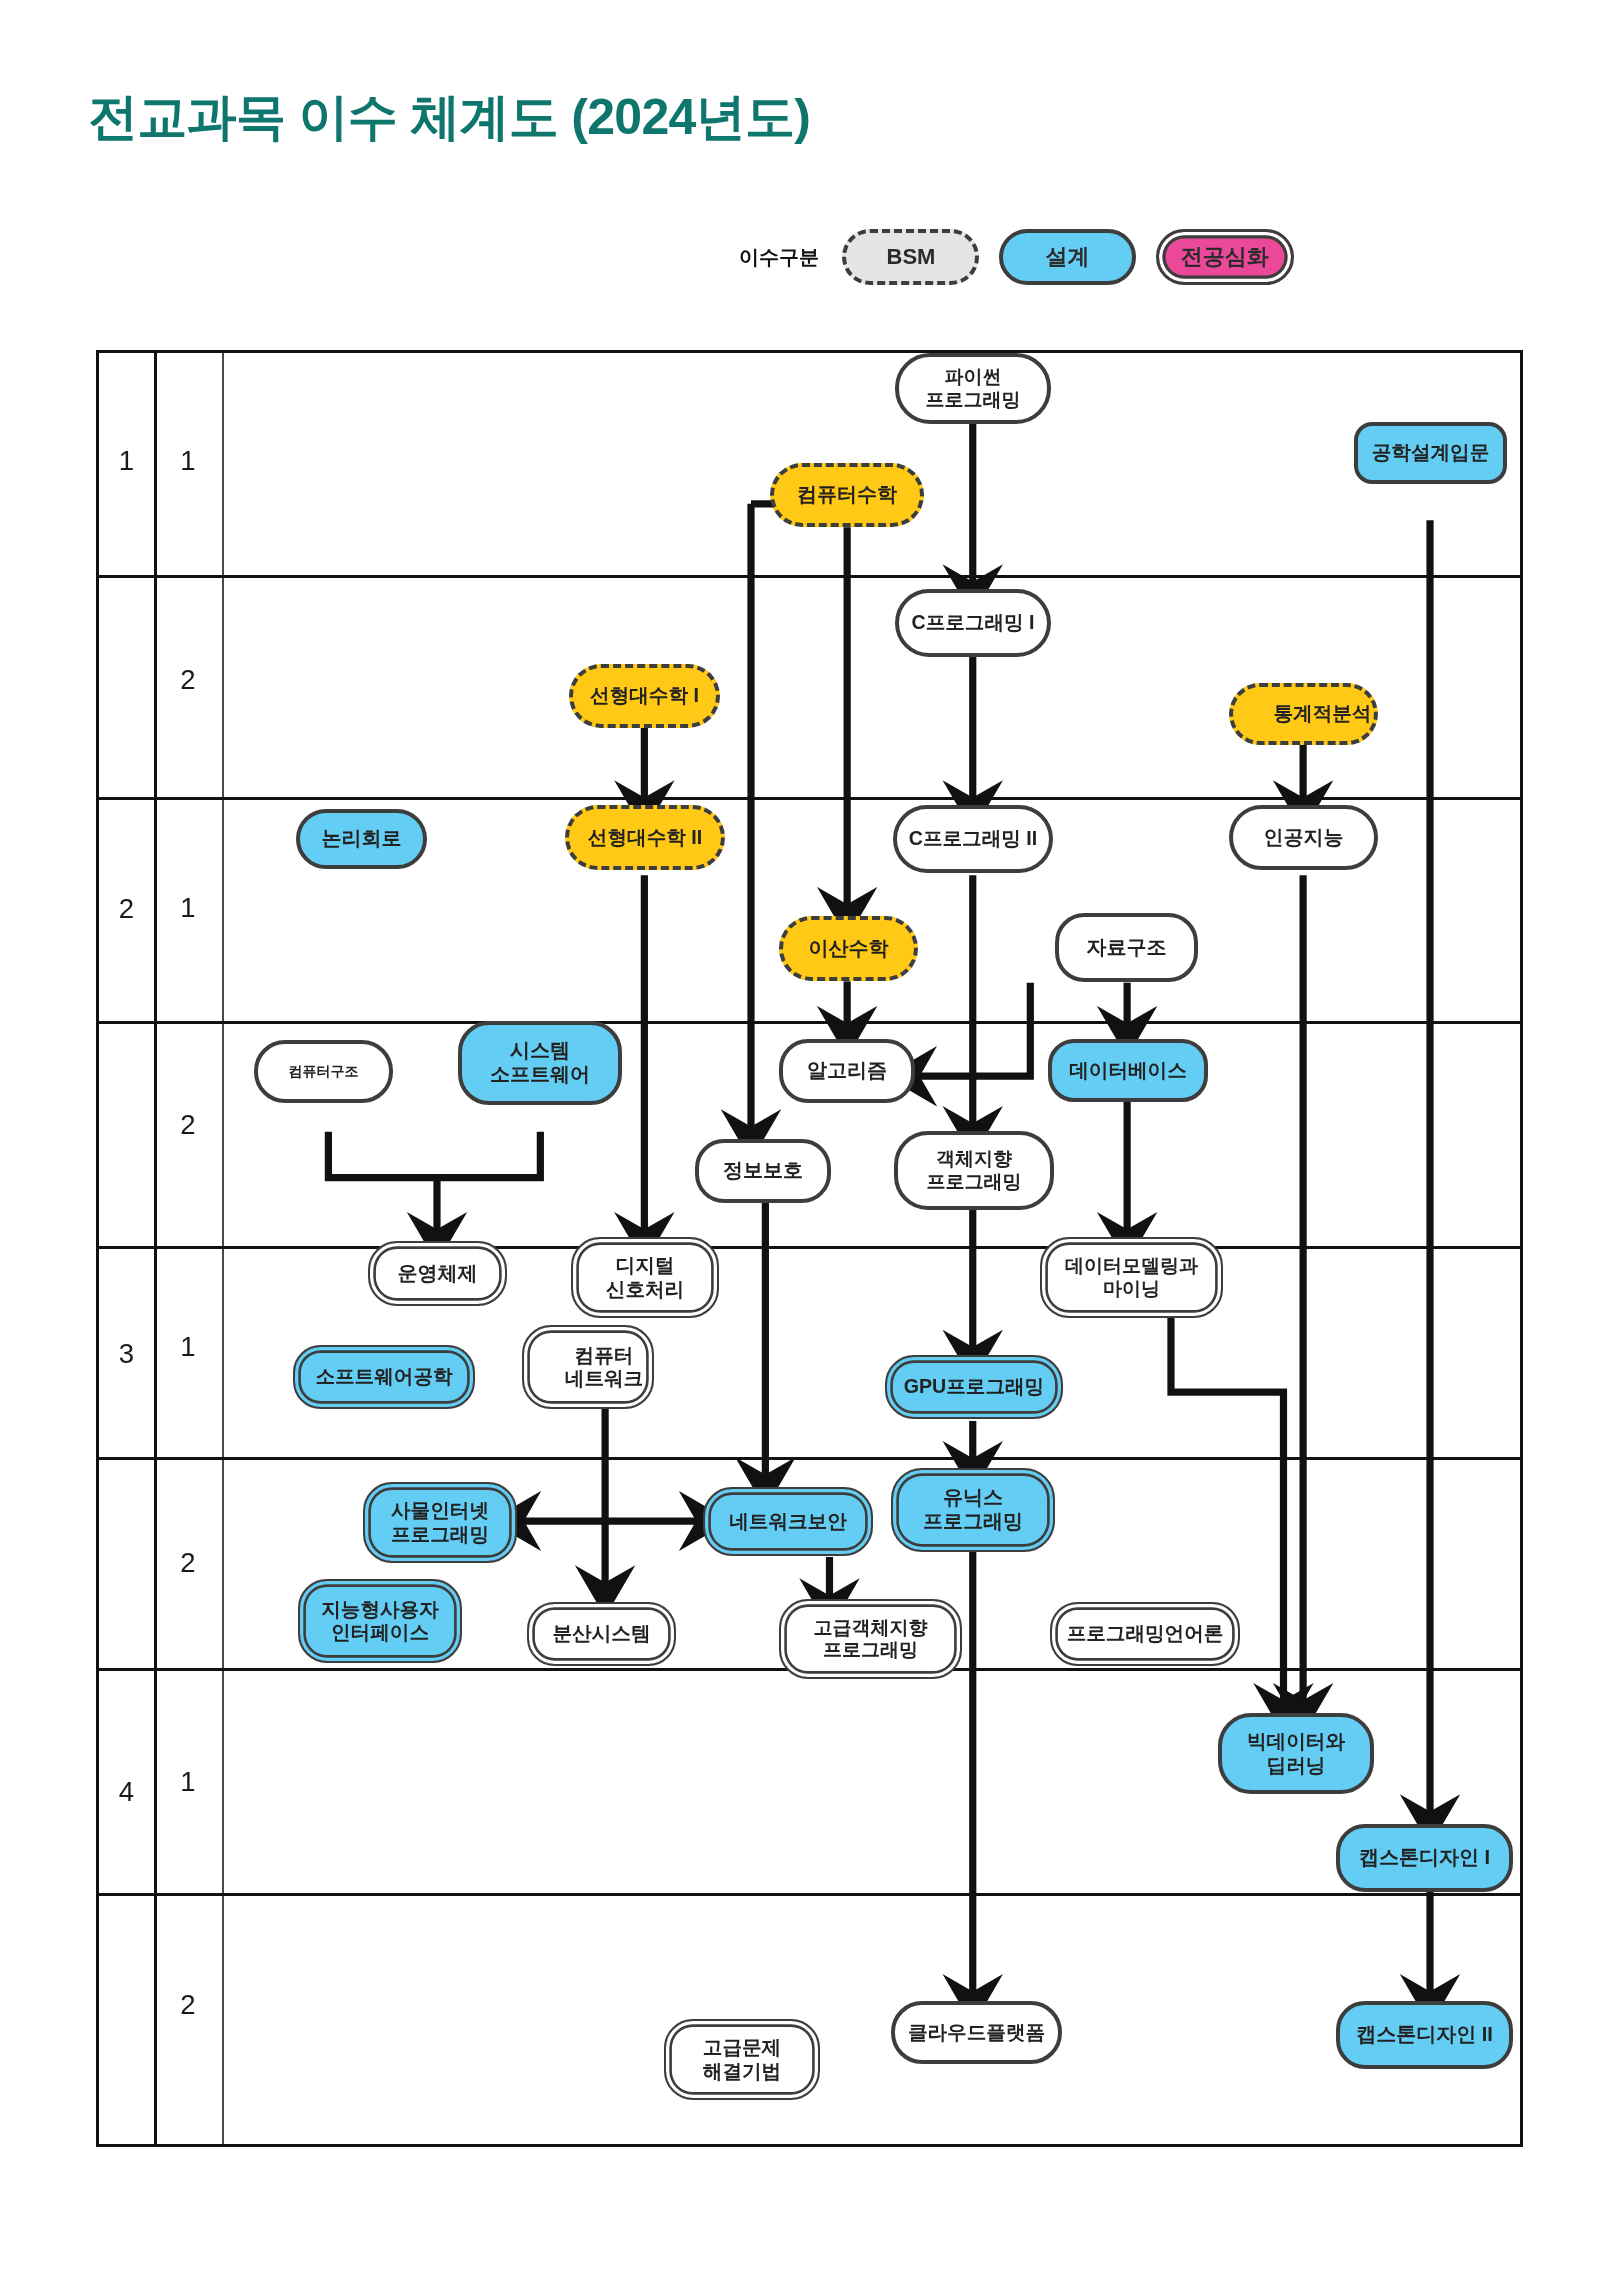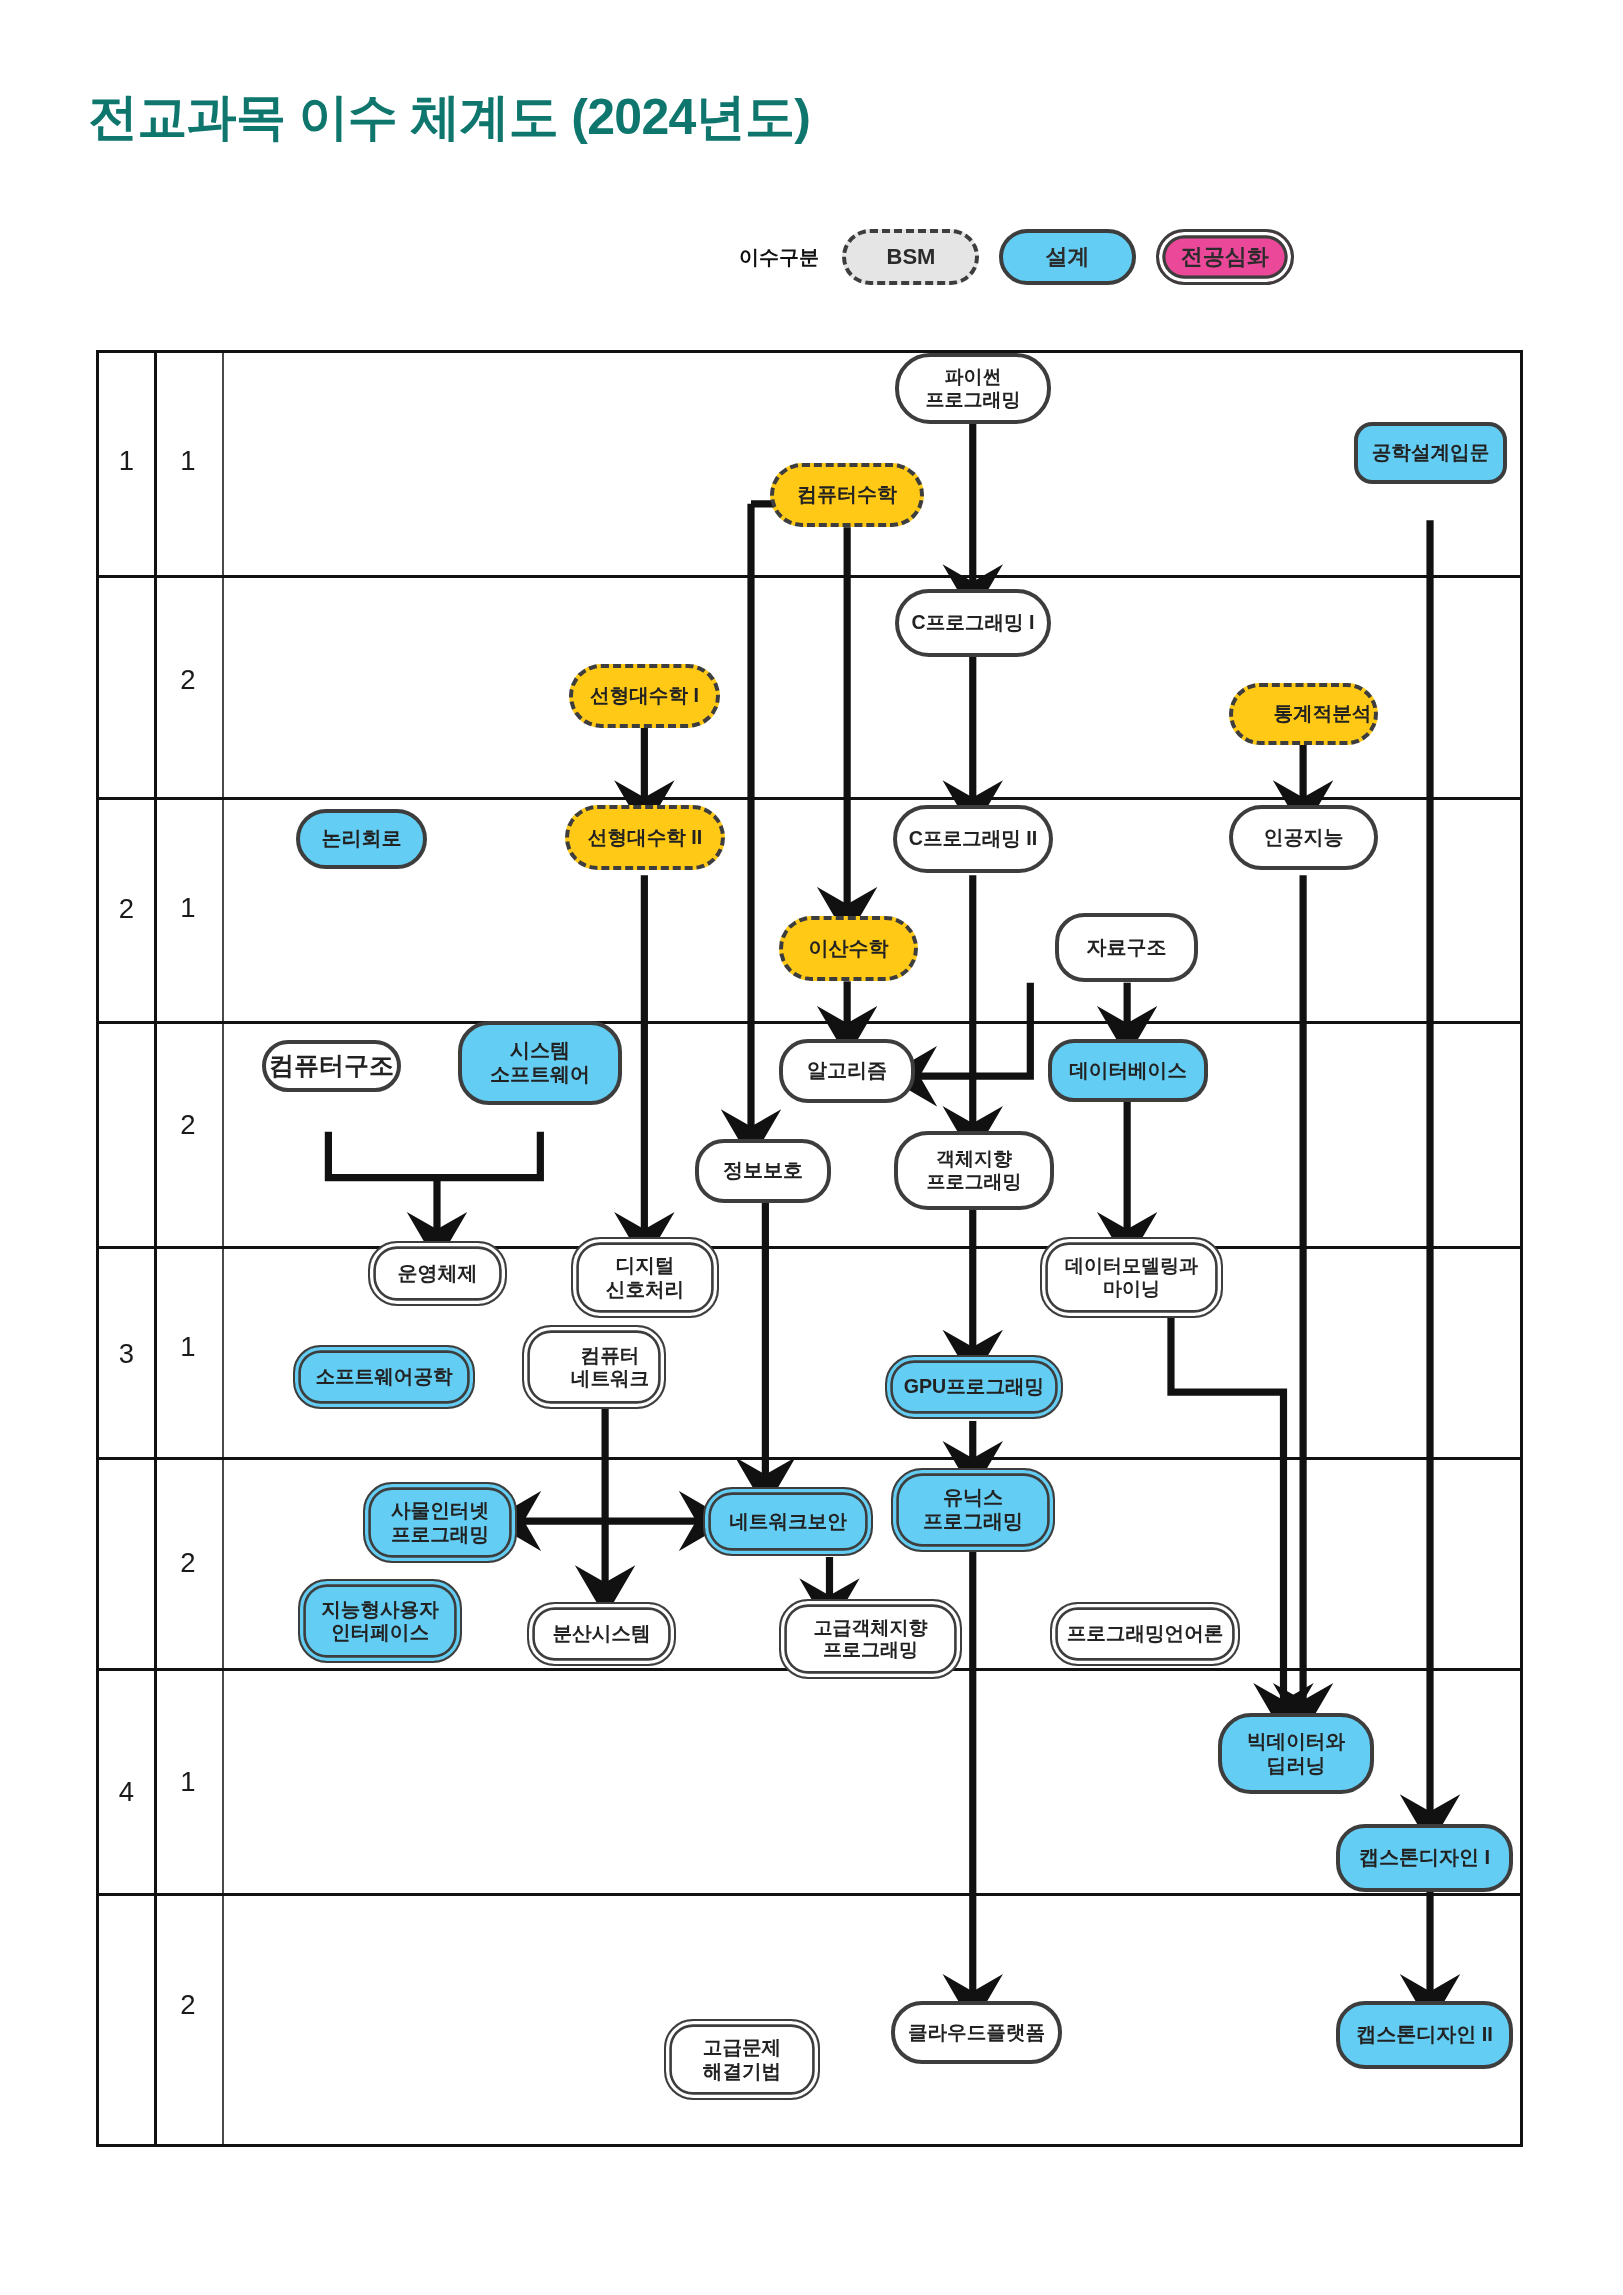--- a/index.html
+++ b/index.html
@@ -189,21 +189,21 @@
 <div class="node t-normal" style="left:1229px;top:805px;width:149px;height:65px;border-radius:33px;font-size:20px;">
   <span>인공지능</span>
 </div>
 <div class="node t-bsm" style="left:779px;top:916px;width:139px;height:65px;border-radius:33px;font-size:20px;">
   <span>이산수학</span>
 </div>
 <div class="node t-normal" style="left:1055px;top:913px;width:143px;height:69px;border-radius:29.4px;font-size:20px;">
   <span>자료구조</span>
 </div>
 
-<div class="node t-normal" style="left:262px;top:1040px;width:139px;height:52px;border-radius:31px;font-size:25px;">
+<div class="node t-normal" style="left:254px;top:1040px;width:139px;height:63px;border-radius:31px;font-size:14px;">
   <span>컴퓨터구조</span>
 </div>
 <div class="node t-design" style="left:458px;top:1021px;width:164px;height:84px;border-radius:31px;font-size:20px;">
   <span>시스템<br>소프트웨어</span>
 </div>
 <div class="node t-normal" style="left:779px;top:1039px;width:136px;height:64px;border-radius:29px;font-size:20px;font-family:Liberation Serif, serif;">
   <span>알고리즘</span>
 </div>
 <div class="node t-design" style="left:1048px;top:1039px;width:160px;height:63px;border-radius:26px;font-size:19.6px;">
   <span>데이터베이스</span>
@@ -220,21 +220,21 @@
 </div>
 <div class="node t-deep" style="left:571px;top:1237px;width:148px;height:81px;border-radius:29px;font-size:19.6px;">
   <span>디지털<br>신호처리</span>
 </div>
 <div class="node t-deep" style="left:1040px;top:1237px;width:183px;height:81px;border-radius:29px;font-size:19px;">
   <span>데이터모델링과<br>마이닝</span>
 </div>
 <div class="node t-deep-design" style="left:293px;top:1345px;width:182px;height:64px;border-radius:27.5px;font-size:19.6px;">
   <span>소프트웨어공학</span>
 </div>
-<div class="node t-deep" style="left:522px;top:1325px;width:144px;height:84px;border-radius:29px;font-size:19.6px;padding-left:32px;">
+<div class="node t-deep" style="left:522px;top:1325px;width:132px;height:84px;border-radius:29px;font-size:19.6px;padding-left:32px;">
   <span>컴퓨터<br>네트워크</span>
 </div>
 <div class="node t-deep-design" style="left:885px;top:1355px;width:178px;height:64px;border-radius:29px;font-size:19.6px;">
   <span>GPU프로그래밍</span>
 </div>
 
 <div class="node t-deep-design" style="left:363px;top:1482px;width:154px;height:81px;border-radius:29px;font-size:19.6px;">
   <span>사물인터넷<br>프로그래밍</span>
 </div>
 <div class="node t-deep-design" style="left:703px;top:1487px;width:170px;height:69px;border-radius:29px;font-size:19.6px;">

